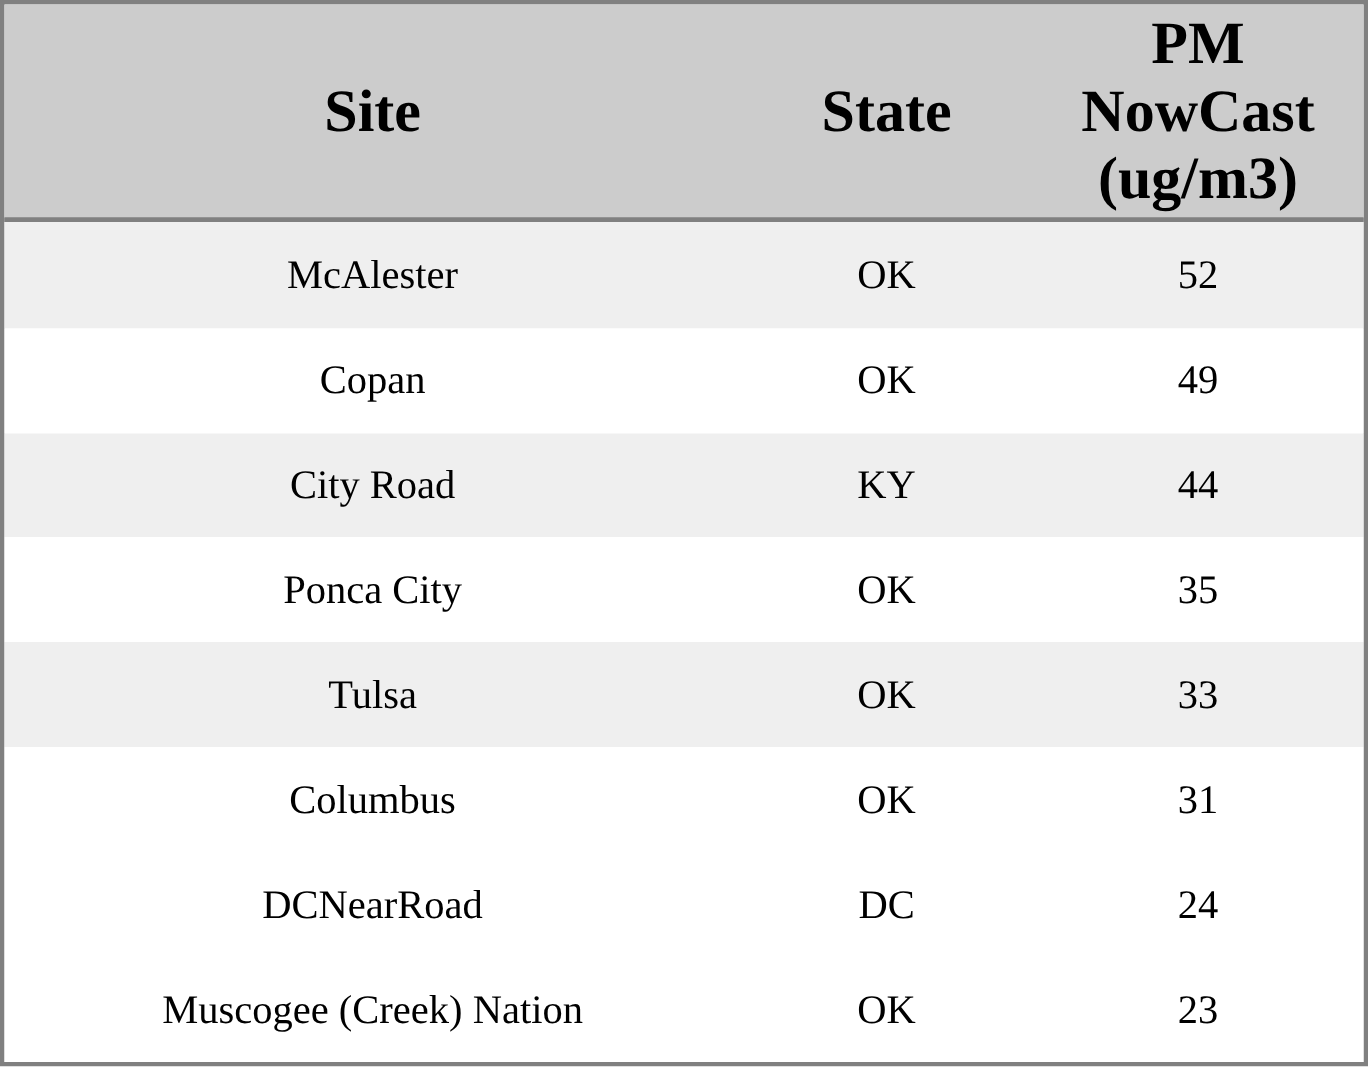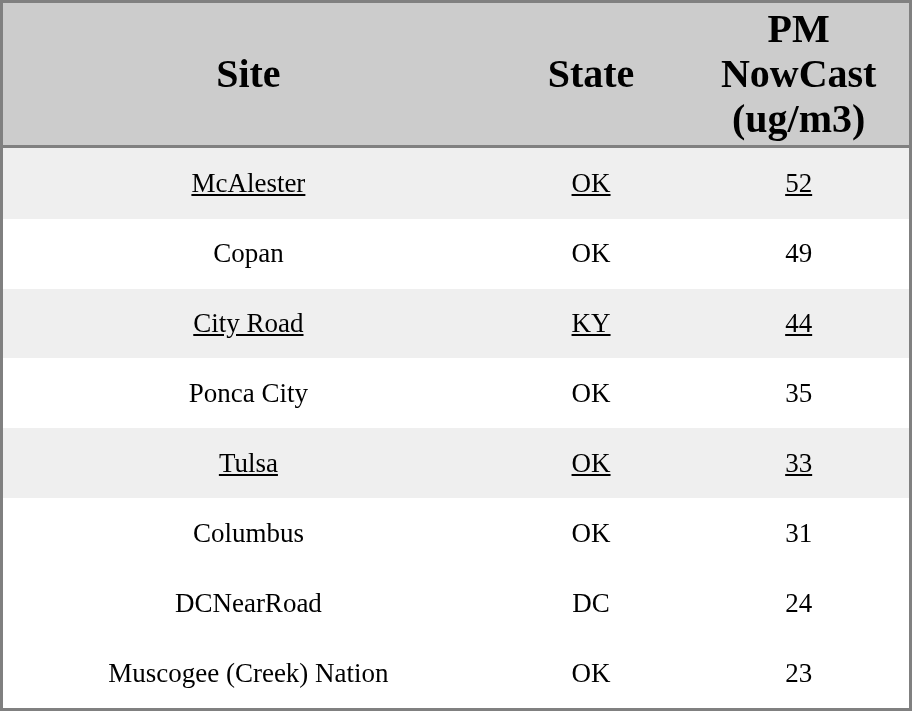--- a/index.html
+++ b/index.html
@@ -47,21 +47,21 @@
   tbody td {
     font-family: "Liberation Serif", serif;
     font-size: 27px;
     color: #000000;
     text-align: center;
     vertical-align: middle;
     padding: 0 6px;
     border: none;
     height: 58px;
   }
-  tbody tr.row-odd { background: #efefef; text-decoration: underline; }
+  tbody tr.row-odd { background: #efefef; }
   tbody tr.row-even { background: #ffffff; }
 </style>
 </head>
 <body>
 
 <div class="table-wrap">
   <table class="data-table">
     <thead>
       <tr class="header-row">
         <th class="col-site">Site</th>

